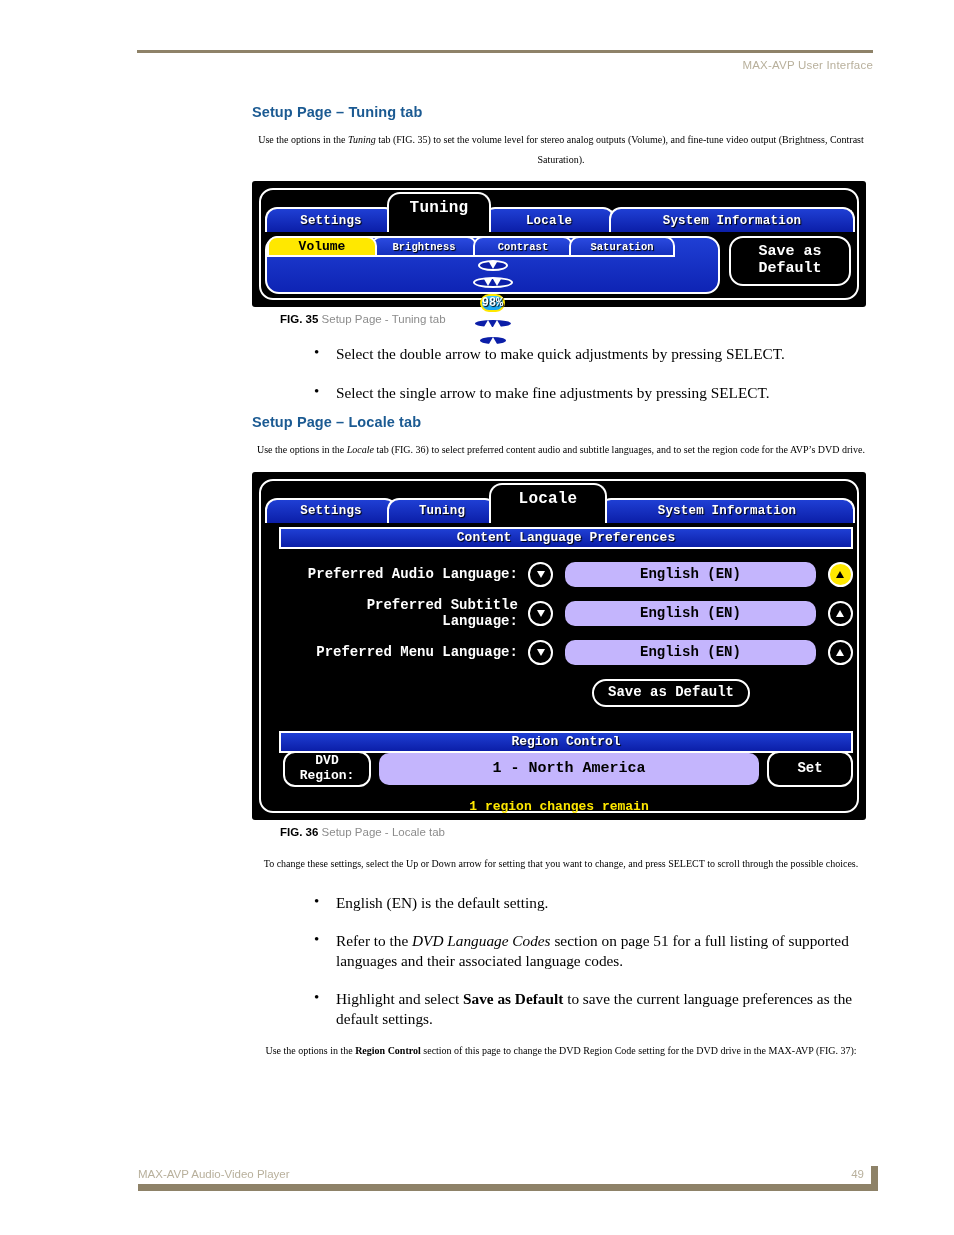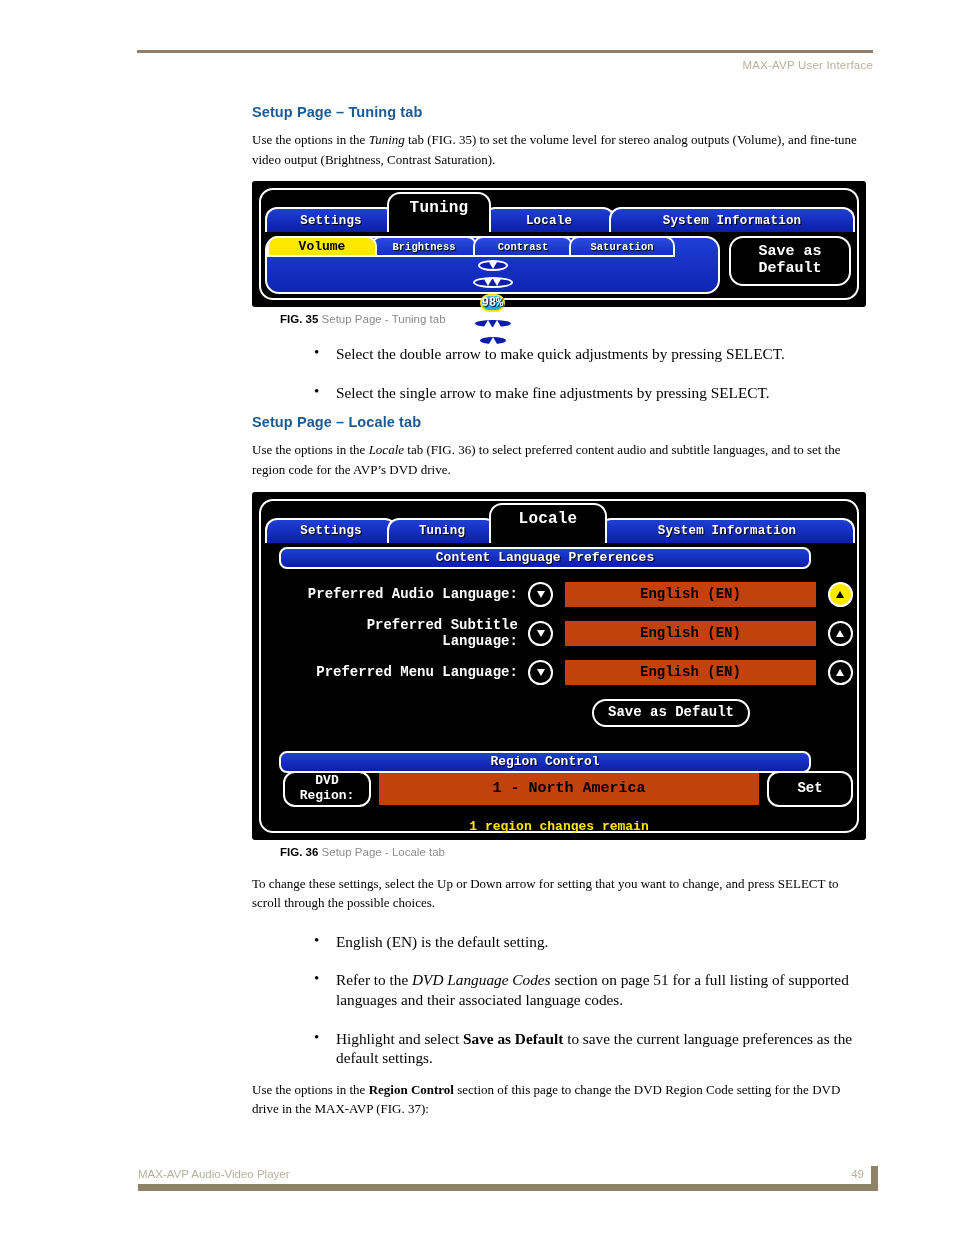--- a/index.html
+++ b/index.html
@@ -77,24 +77,24 @@
   }
   h2.sec-head {
     font-family: "Liberation Sans", sans-serif;
     font-size: 14.5px;
     font-weight: bold;
     color: #1b5a92;
     margin: 0 0 10px 0;
     letter-spacing: .1px;
   }
   p.body {
-    font-size: 13px;
+    font-size: 10px;
     line-height: 19.6px;
     margin: 0 0 12px 0;
-    text-align: left;
+    text-align: center;
   }
   p.body.tight { margin-bottom: 9px; }
   .ital { font-style: italic; }
   .bold { font-weight: bold; }
 
   ul.bullets {
     list-style: none;
     margin: 0 0 12px 0;
     padding: 0 0 0 62px;
   }
@@ -201,26 +201,27 @@
     color: #fff;
     font-weight: bold;
     display: flex;
     align-items: center;
     justify-content: center;
     text-align: center;
     line-height: 1.12;
   }
   .field-white {
     box-sizing: border-box;
-    background: #c2410c;
+    background: #c4b5fd;
     color: #000;
     font-weight: bold;
     display: flex;
     align-items: center;
     justify-content: center;
+    border-radius: 10px;
   }
 
   
   .arrowbtn {
     box-sizing: border-box;
     border: 2px solid #ffffff;
     border-radius: 50%;
     display: flex;
     align-items: center;
     justify-content: center;
@@ -325,24 +326,24 @@
   #fig36 { width: 614px; height: 348px; }
   #fig36 .osd-inner { height: 334px; }
   #fig36 .tab-settings { left: 4px;   width: 132px; }
   #fig36 .tab-tuning   { left: 126px; width: 110px; }
   #fig36 .tab-locale   { left: 228px; width: 118px; }
   #fig36 .tab-sysinfo  { left: 338px; width: 256px; }
 
   .section-bar {
     position: absolute;
     left: 18px;
-    width: 532px;
+    width: 574px;
     height: 22px;
     font-size: 13px;
-    border-radius: 8px;
+    border-radius: 0;
   }
   #bar-content-lang { top: 46px; }
   #bar-region { top: 250px; }
 
   .lang-row {
     position: absolute;
     left: 22px;
     width: 570px;
     height: 27px;
     display: flex;

